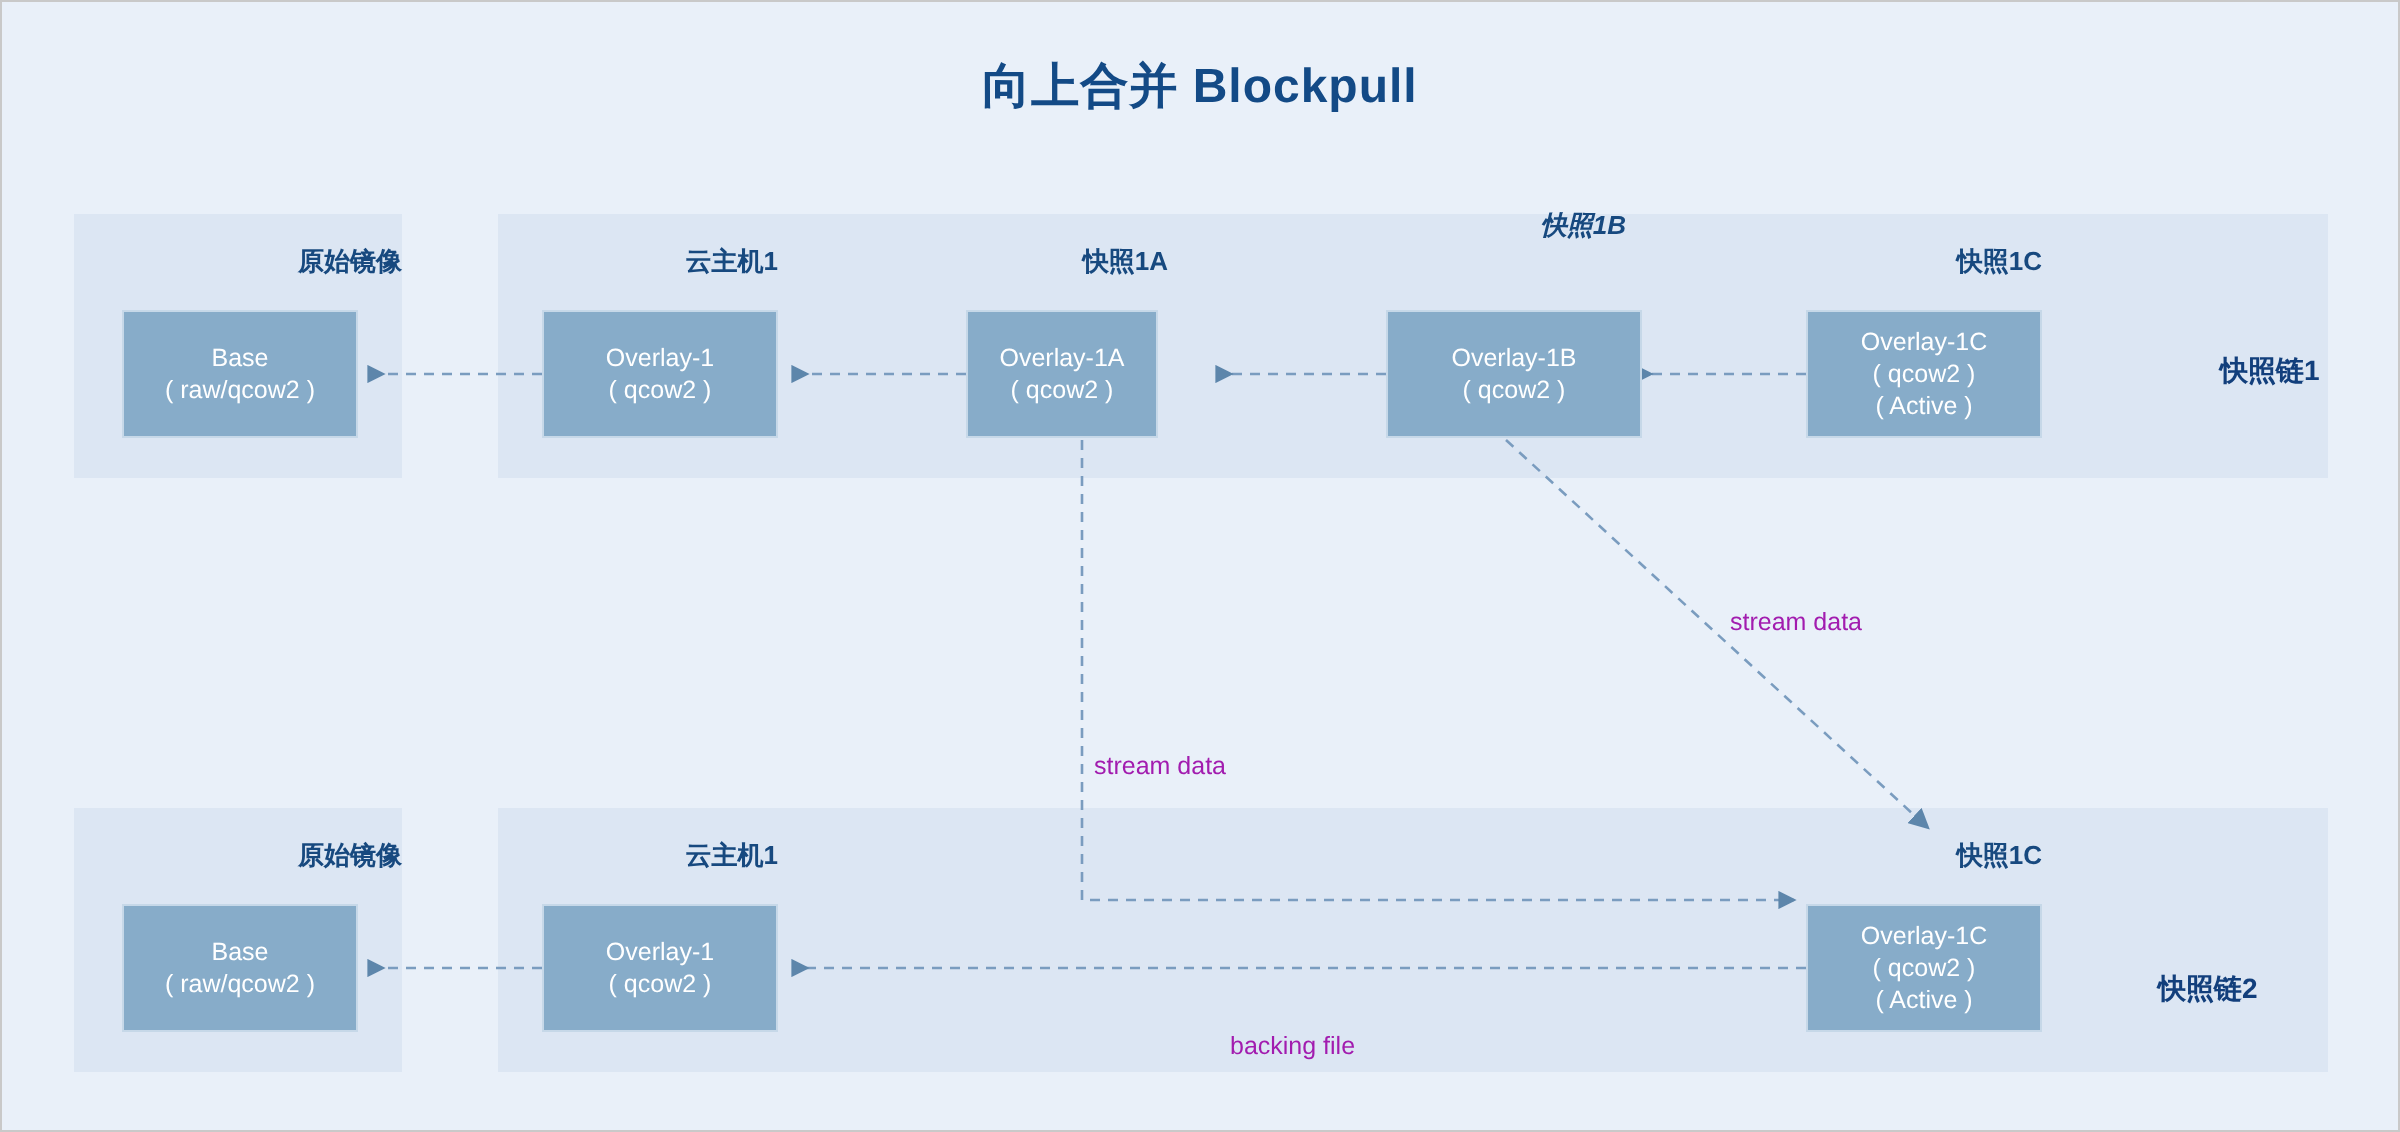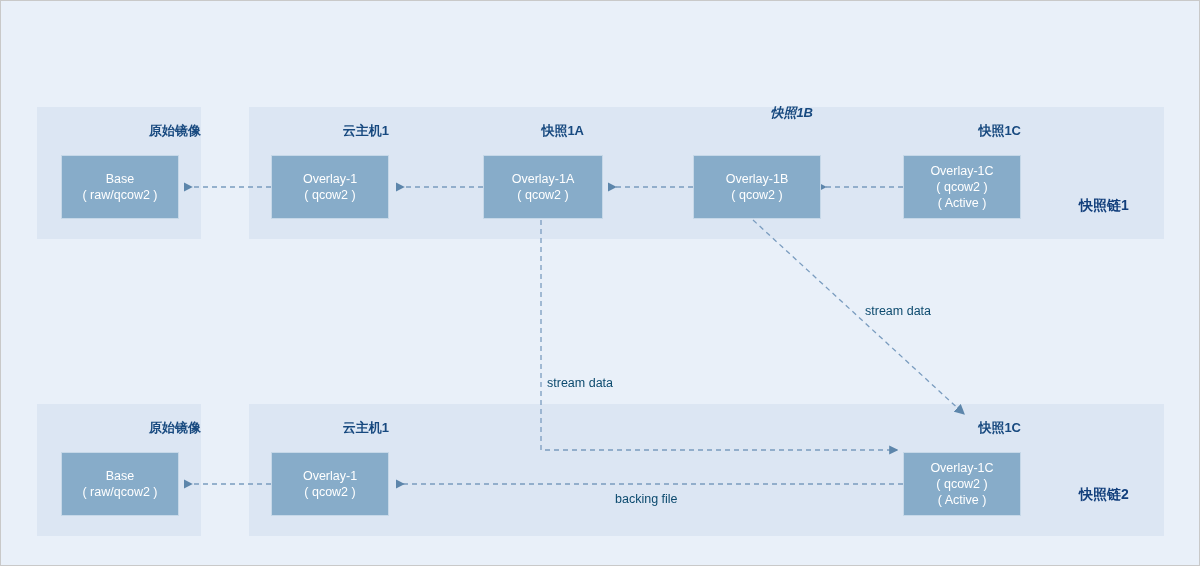--- a/index.html
+++ b/index.html
@@ -63,36 +63,37 @@
     position: absolute;
     font-size: 14px;
     font-weight: bold;
     color: #123f7c;
     white-space: nowrap;
   }
   
   .edge-label {
     position: absolute;
     font-size: 12.5px;
-    color: #0c4a6e;
+    color: #a21caf;
     white-space: nowrap;
   }
   .svg-layer {
     position: absolute;
     left: 0; top: 0;
     width: 1200px;
     height: 566px;
     pointer-events: none;
   }
 </style>
 </head>
 <body>
 
 <div class="canvas">
 
+  <div class="title">向上合并 Blockpull</div>
 
   <div class="panel" style="left:36px; top:106px; width:164px; height:132px;"></div>
   <div class="panel" style="left:248px; top:106px; width:915px; height:132px;"></div>
 
   <div class="panel" style="left:36px; top:403px; width:164px; height:132px;"></div>
   <div class="panel" style="left:248px; top:403px; width:915px; height:132px;"></div>
 
   <svg class="svg-layer" viewBox="0 0 1200 566">
     <defs>
       <marker id="arrL" markerWidth="7" markerHeight="7" refX="6" refY="3.5" orient="auto">
@@ -133,43 +134,43 @@
     <span class="ln">( raw/qcow2 )</span>
   </div>
 
   <div class="caption" style="left:270px; top:121px; width:118px;">云主机1</div>
   <div class="node" style="left:270px; top:154px; width:118px; height:64px;">
     <span class="ln">Overlay-1</span>
     <span class="ln">( qcow2 )</span>
   </div>
 
   <div class="caption" style="left:463px; top:121px; width:120px;">快照1A</div>
-  <div class="node" style="left:482px; top:154px; width:120px; height:64px;">
+  <div class="node" style="left:482px; top:154px; width:96px; height:64px;">
     <span class="ln">Overlay-1A</span>
     <span class="ln">( qcow2 )</span>
   </div>
 
   <div class="caption" style="left:692px; top:103px; width:120px;font-style:italic;">快照1B</div>
   <div class="node" style="left:692px; top:154px; width:128px; height:64px;">
     <span class="ln">Overlay-1B</span>
     <span class="ln">( qcow2 )</span>
   </div>
 
   <div class="caption" style="left:902px; top:121px; width:118px;">快照1C</div>
   <div class="node" style="left:902px; top:154px; width:118px; height:64px;">
     <span class="ln">Overlay-1C</span>
     <span class="ln">( qcow2 )</span>
     <span class="ln">( Active )</span>
   </div>
 
-  <div class="chain-label" style="left:1078px; top:176px;margin-top:20px;">快照链1</div>
+  <div class="chain-label" style="left:1109px; top:176px;">快照链1</div>
 
   <div class="edge-label" style="left:864px; top:303px;">stream data</div>
   <div class="edge-label" style="left:546px; top:375px;">stream data</div>
-  <div class="edge-label" style="left:614px; top:491px;text-align:center;">backing file</div>
+  <div class="edge-label" style="left:614px; top:515px;text-align:center;">backing file</div>
 
   <div class="caption" style="left:36px; top:418px; width:164px;">原始镜像</div>
   <div class="node" style="left:60px; top:451px; width:118px; height:64px;">
     <span class="ln">Base</span>
     <span class="ln">( raw/qcow2 )</span>
   </div>
 
   <div class="caption" style="left:270px; top:418px; width:118px;">云主机1</div>
   <div class="node" style="left:270px; top:451px; width:118px; height:64px;">
     <span class="ln">Overlay-1</span>

